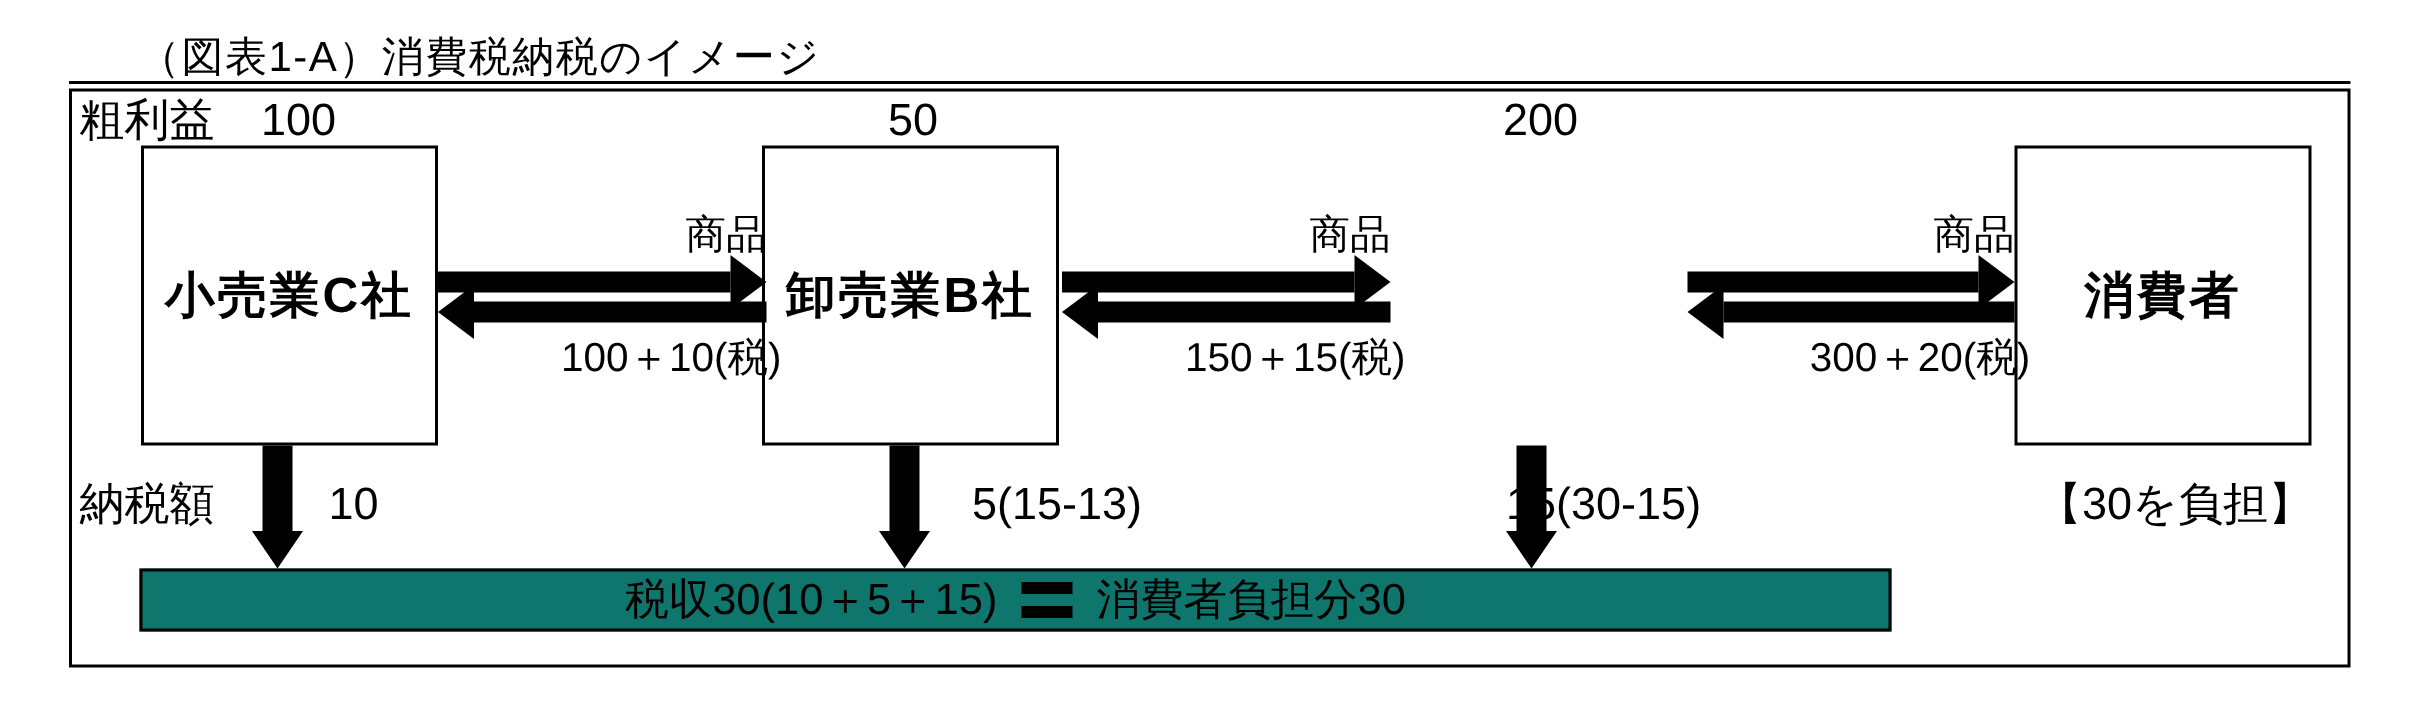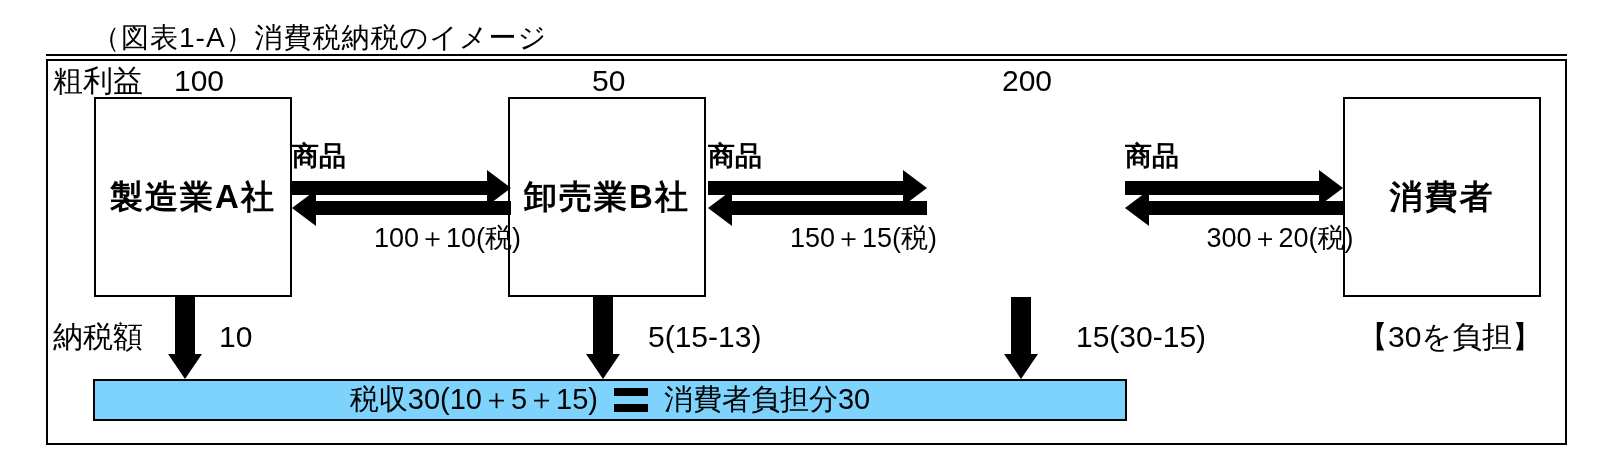--- a/index.html
+++ b/index.html
@@ -28,21 +28,21 @@
     top:97px;width:198px;height:200px;
     border:2px solid #000;box-sizing:border-box;
     background:#fff;
     display:flex;align-items:center;justify-content:center;
     font-size:33px;font-weight:bold;letter-spacing:2px;
     white-space:nowrap;
   }
   .flow{top:97px;height:200px;}
   .flow .goods-label{
     position:absolute;top:44px;left:0;width:100%;
-    text-align:left;font-size:27px;font-weight:bold;line-height:30px;
+    text-align:right;font-size:27px;font-weight:normal;line-height:30px;
     white-space:nowrap;
   }
   .flow .payment-label{
     position:absolute;top:126px;left:0;width:100%;
     text-align:center;font-size:27px;line-height:30px;
     white-space:nowrap;
     padding-left:46px;
   }
   .shaft-r{position:absolute;left:0;right:24px;top:84px;height:14px;background:#000;}
   .head-r{position:absolute;right:0;top:73px;width:0;height:0;
@@ -52,22 +52,22 @@
   .head-l{position:absolute;left:0;top:93px;width:0;height:0;
     border-top:18px solid transparent;border-bottom:18px solid transparent;
     border-right:24px solid #000;}
   .down-arrow{top:297px;width:34px;height:82px;}
   .down-arrow .v-shaft{position:absolute;left:7px;top:0;width:20px;height:57px;background:#000;}
   .down-arrow .v-head{position:absolute;left:0;top:57px;width:0;height:0;
     border-left:17px solid transparent;border-right:17px solid transparent;
     border-top:25px solid #000;}
   .bottom-label{top:320px;font-size:30px;line-height:34px;white-space:nowrap;}
   .summary-box{
-    left:93px;top:379px;width:1034px;height:42px;
-    border:2px solid #000;box-sizing:border-box;background:#7dd3fc;
+    left:93px;top:379px;width:1168px;height:42px;
+    border:2px solid #000;box-sizing:border-box;background:#0f766e;
     display:flex;align-items:center;justify-content:center;
     font-size:29px;white-space:nowrap;
   }
   .eq{
     display:inline-block;width:34px;height:8px;
     border-top:8px solid #000;border-bottom:8px solid #000;
     margin:0 16px;font-size:0;line-height:0;color:transparent;overflow:hidden;
   }
 </style>
 </head>
@@ -78,21 +78,21 @@
   <div class="abs title">（図表1-A）消費税納税のイメージ</div>
 
   <div class="abs top-rule"></div>
   <div class="abs outer-box"></div>
 
   <div class="abs gp-label" style="left:53px">粗利益</div>
   <div class="abs gp-value" style="left:174px">100</div>
   <div class="abs gp-value" style="left:592px">50</div>
   <div class="abs gp-value" style="left:1002px">200</div>
 
-  <div class="abs entity-box" style="left:94px">製造業A社</div>
+  <div class="abs entity-box" style="left:94px">小売業C社</div>
   <div class="abs entity-box" style="left:508px">卸売業B社</div>
   <div class="abs entity-box" style="left:1343px">消費者</div>
 
   <div class="abs flow" style="left:292px;width:219px">
     <div class="goods-label">商品</div>
     <div class="shaft-r"></div>
     <div class="head-r"></div>
     <div class="shaft-l"></div>
     <div class="head-l"></div>
     <div class="payment-label">100＋10(税)</div>
@@ -125,21 +125,21 @@
     <div class="v-head"></div>
   </div>
   <div class="abs down-arrow" style="left:1004px">
     <div class="v-shaft"></div>
     <div class="v-head"></div>
   </div>
 
   <div class="abs bottom-label" style="left:53px">納税額</div>
   <div class="abs bottom-label" style="left:219px">10</div>
   <div class="abs bottom-label" style="left:648px">5(15-13)</div>
-  <div class="abs bottom-label" style="left:1076px">15(30-15)</div>
+  <div class="abs bottom-label" style="left:1004px">15(30-15)</div>
   <div class="abs bottom-label" style="left:1358px">【30を負担】</div>
 
   <div class="abs summary-box">
     <span>税収30(10＋5＋15)</span>
     <span class="eq">＝</span>
     <span>消費者負担分30</span>
   </div>
 
 </div>
 

